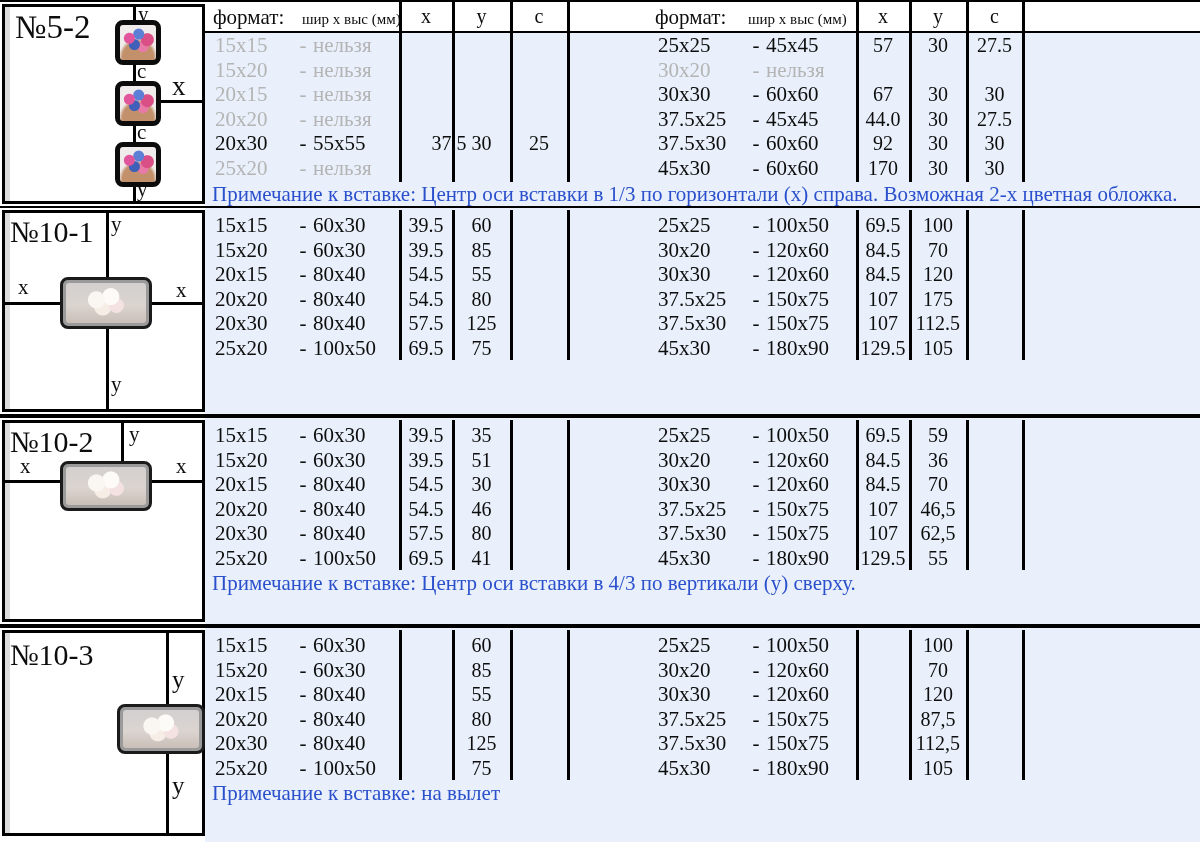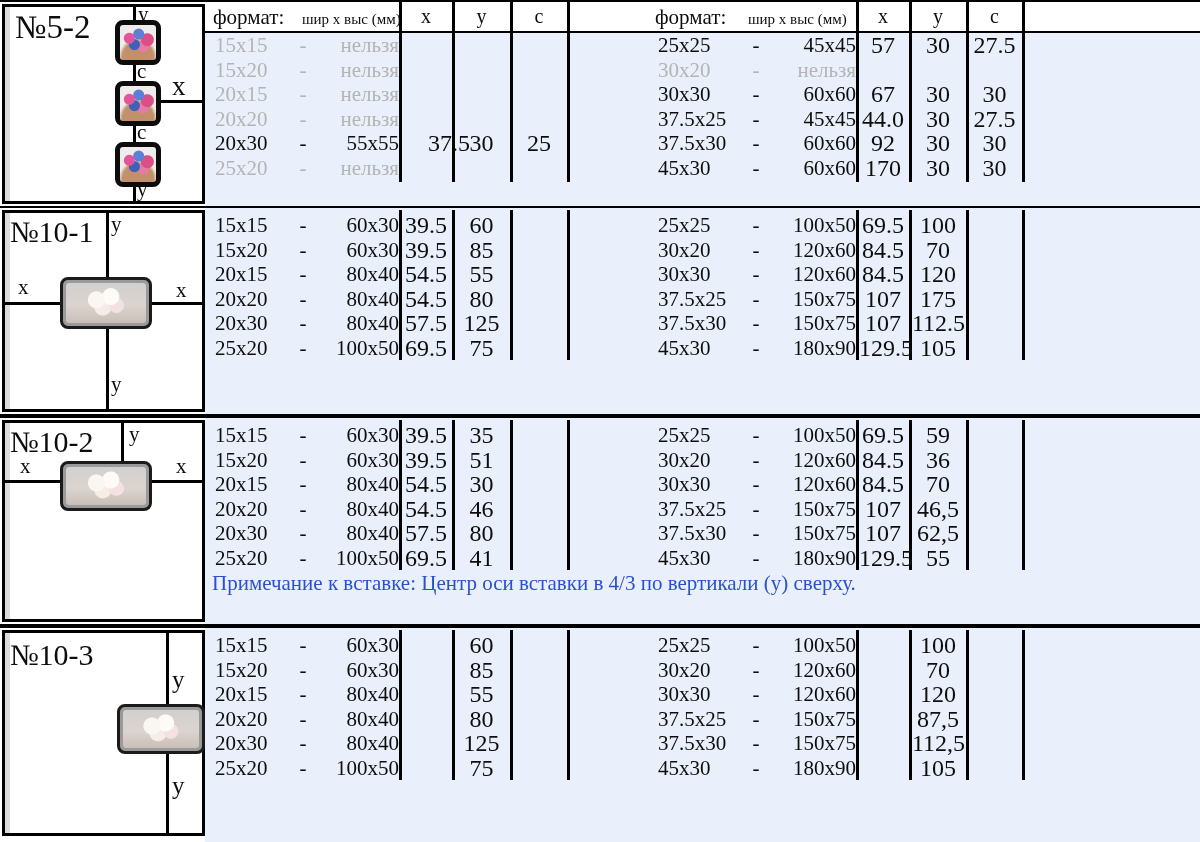--- a/index.html
+++ b/index.html
@@ -37,23 +37,23 @@
   
   .vline{position:absolute;width:3px;background:#000;}
   .hline{position:absolute;height:3px;background:#000;}
   .fmt{position:absolute;width:192px;font-size:21px;}
   .fmt-r{width:286px;}
   .frow{display:flex;height:24.5px;line-height:24.5px;padding-left:8px;}
   .fmt-r .frow{padding-left:88px;}
   .fsize{width:78px;}
   .fmt-r .fsize{width:88px;}
   .fdash{width:20px;text-align:center;}
-  .fres{flex:1;text-align:right;}
+  .fres{flex:1;text-align:left;}
   .dis{color:#b4b4b4;}
-  .vcol{position:absolute;font-size:24px;}
+  .vcol{position:absolute;font-size:20px;}
   .vrow{height:24.5px;line-height:24.5px;text-align:center;}
   .note{position:absolute;left:212px;font-size:21px;color:#2b50cc;white-space:nowrap;}
   .hdr-format{position:absolute;top:3px;font-size:21px;}
   .hdr-size{position:absolute;top:9px;font-size:15px;}
   .hdr-col{position:absolute;top:3px;font-size:20px;text-align:center;}
 </style>
 </head>
 <body>
 
 <div class="page">
@@ -206,20 +206,21 @@
       </div>
     <div class="vcol" style="left:969px;top:31px;width:51px;">
         <div class="vrow">27.5</div>
         <div class="vrow"></div>
         <div class="vrow">30</div>
         <div class="vrow">27.5</div>
         <div class="vrow">30</div>
         <div class="vrow">30</div>
       </div>
 
+    <div class="note" style="top:180px;">Примечание к вставке: Центр оси вставки в 1/3 по горизонтали (х) справа. Возможная 2-х цветная обложка.</div>
   </section>
 
   <section class="sec sec-bb" style="top:208px;height:206px;">
     <div class="bluebg" style="top:0;"></div>
 
     <div class="leftbox">
       <div class="spine"></div>
       <div class="title" style="left:5px;top:2px;">№10-1</div>
       <div class="dvline" style="left:101px;top:0;bottom:0;"></div>
       <div class="dhline" style="top:89px;left:0;right:0;"></div>
@@ -628,15 +629,16 @@
       </div>
     <div class="vcol" style="left:969px;top:5px;width:51px;">
         <div class="vrow"></div>
         <div class="vrow"></div>
         <div class="vrow"></div>
         <div class="vrow"></div>
         <div class="vrow"></div>
         <div class="vrow"></div>
       </div>
 
+    <div class="note" style="top:153px;">Примечание к вставке: на вылет</div>
   </section>
 
 </div>
 
 </body></html>

